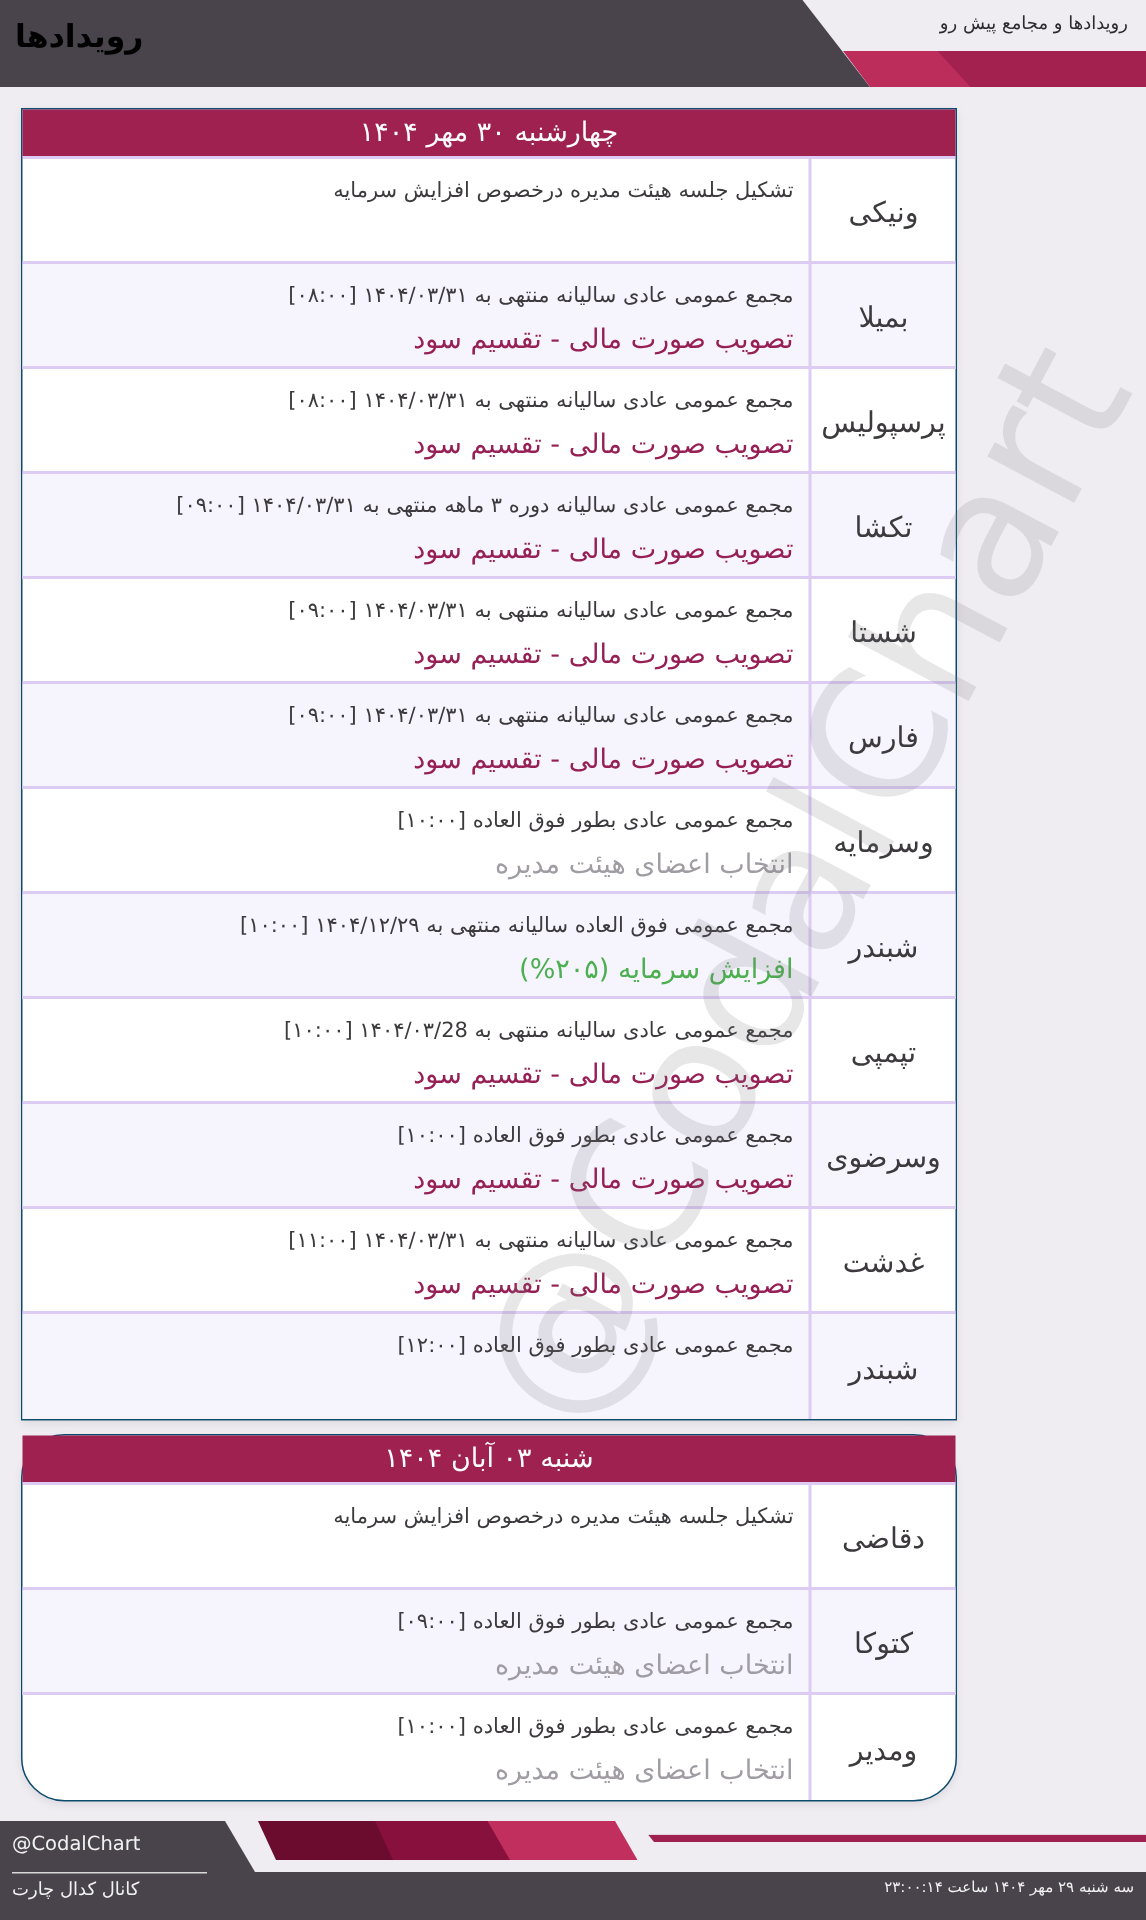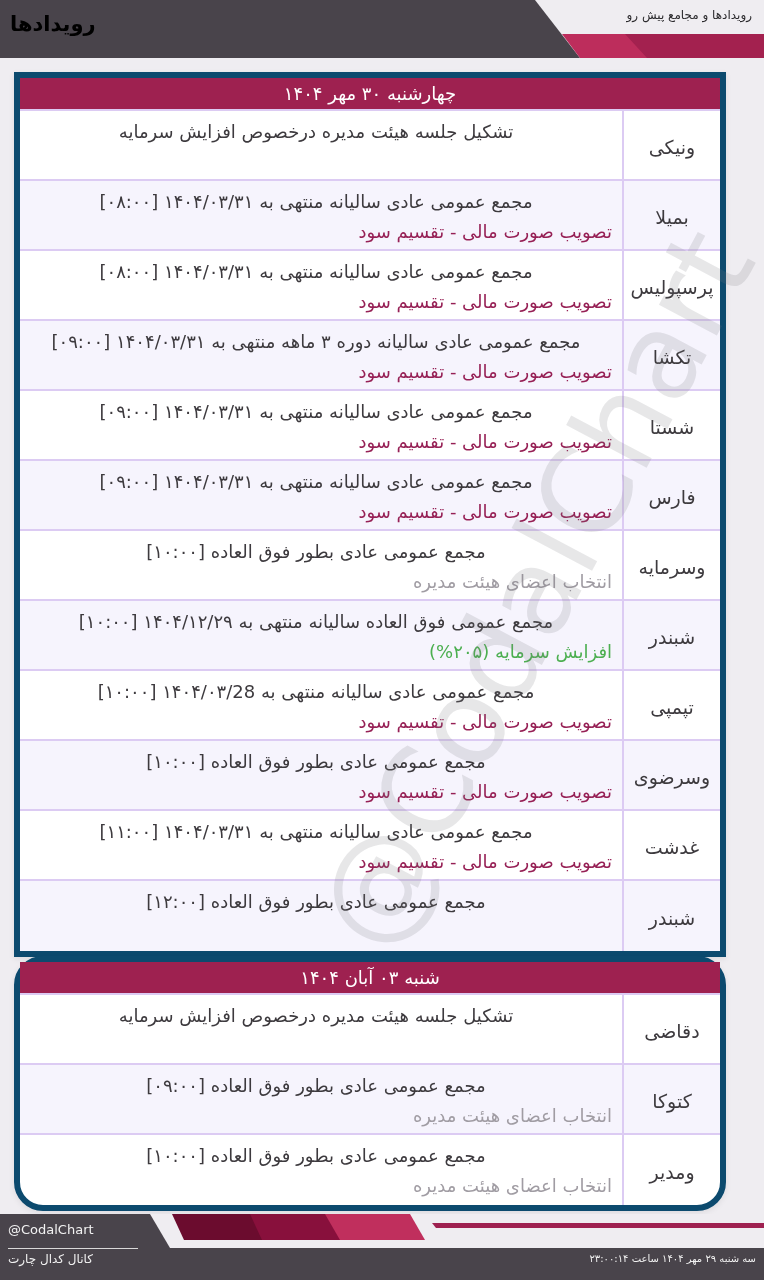--- a/index.html
+++ b/index.html
@@ -35,23 +35,23 @@
     clip-path: polygon(0 0, 202px 0, 202px 24px, 18px 24px);
   }
   .header-stripe-b {
     position: absolute; left: 625px; top: 34px; width: 139px; height: 24px;
     background: #a3214f;
     clip-path: polygon(0 0, 139px 0, 139px 24px, 22px 24px);
   }
 
   
   .day-block {
-    position: absolute; left: 14px; width: 712px;
+    position: absolute; left: 14px; width: 624px;
     background: #fff;
-    border: 6px solid #0c4a6e;
+    border: 1px solid #0c4a6e;
     box-shadow: 0 2px 6px rgba(0,0,0,0.08);
   }
   .day-header {
     height: 33px; background: #9e2150; color: #fff;
     text-align: center; font-size: 18px; line-height: 32px;
     direction: rtl;
     border-bottom: 2px solid #dccbf3;
   }
   .row {
     display: flex; flex-direction: row-reverse;
@@ -64,21 +64,21 @@
     width: 98px; flex: 0 0 98px;
     border-left: 2px solid #dccbf3;
     display: flex; align-items: center; justify-content: center;
     font-size: 19px; color: #3d3a3e; direction: rtl;
     padding-top: 4px;
   }
   .desc {
     flex: 1; padding: 6px 10px 0 0; direction: rtl; text-align: right;
     overflow: hidden; white-space: nowrap;
   }
-  .desc .l1 { font-size: 18px; color: #3d3a3e; line-height: 30px; text-align: center; }
+  .desc .l1 { font-size: 14px; color: #3d3a3e; line-height: 30px; }
   .desc .l2 { font-size: 18px; line-height: 30px; padding-left: 24px; }
   .c-dividend { color: #962055; }
   .c-board { color: #a09ca3; }
   .c-capital { color: #4caf50; }
 
   
   .watermark {
     position: absolute; left: 140px; top: 520px;
     font-size: 120px; color: rgba(120,120,125,0.18);
     transform: rotate(-62deg); transform-origin: center;

